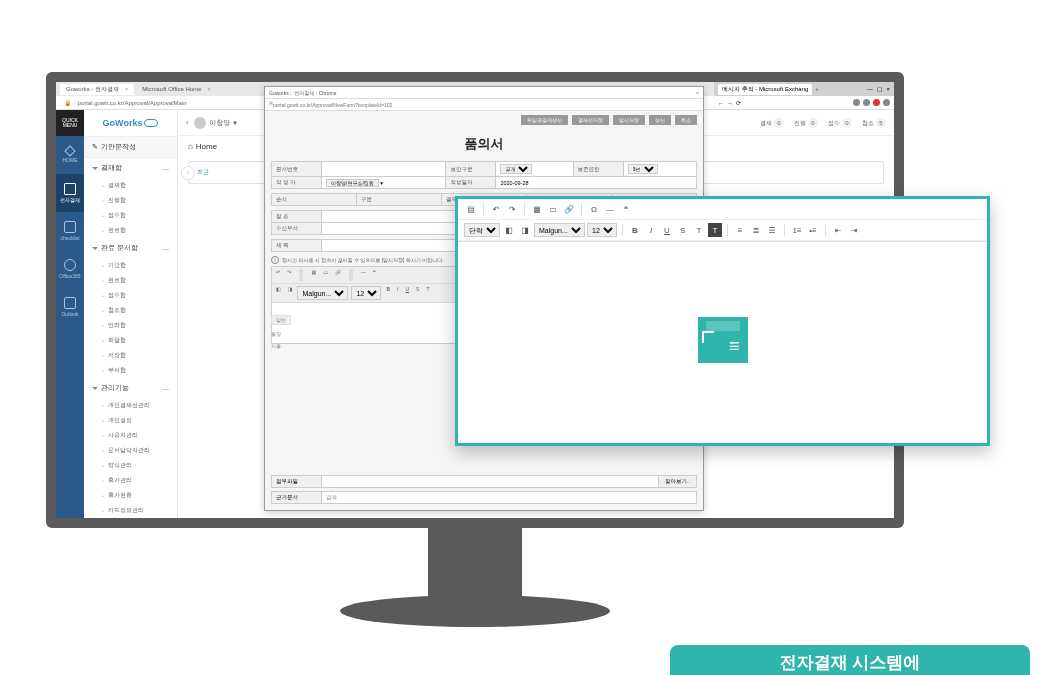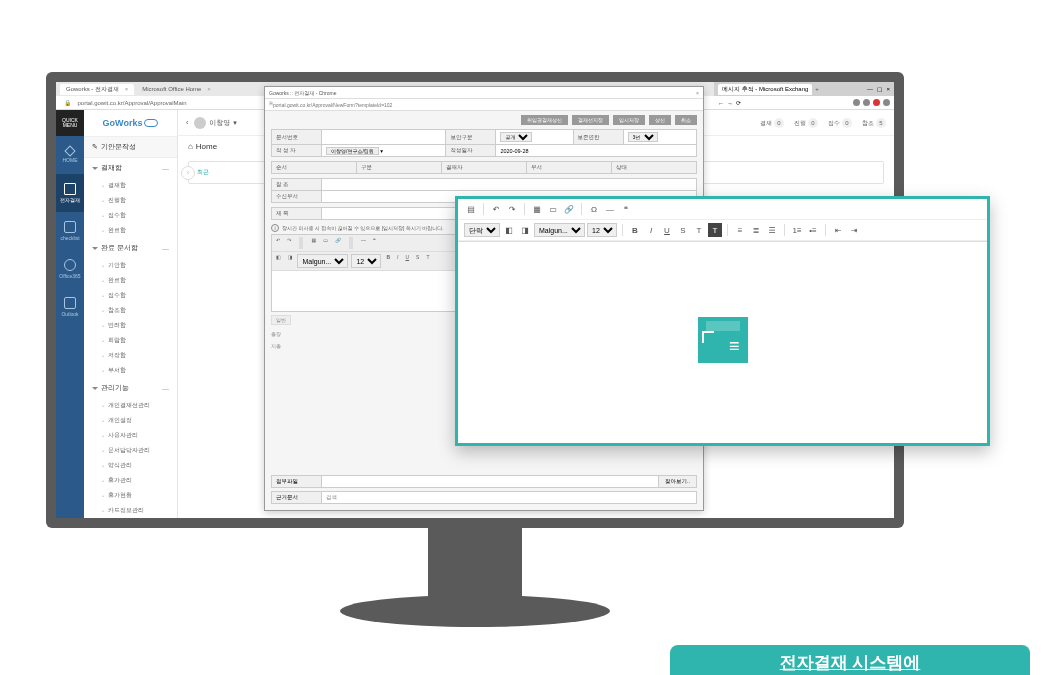--- a/index.html
+++ b/index.html
@@ -425,21 +425,20 @@
 .bottom-banner {
   position: absolute;
   right: 30px; bottom: 0;
   width: 360px; height: 30px;
   background: #2fb5ae;
   border-radius: 8px 8px 0 0;
   color: #fff;
   font-size: 17px; font-weight: bold;
   display: flex; align-items: center; justify-content: center;
   padding-top: 4px;
-  text-decoration: underline;
 }
 </style>
 </head>
 <body>
 
 <div class="monitor">
   <div class="screen">
 
     <div class="bg-tabs">
       <div class="bg-tab">
@@ -631,20 +630,21 @@
         <span>🗎</span>
         <span>portal.gowit.co.kr/Approval/NewForm?templateId=102</span>
       </div>
       <div class="popup-actions">
         <button class="popup-btn">위임권결재상신</button>
         <button class="popup-btn">결재선지정</button>
         <button class="popup-btn">임시저장</button>
         <button class="popup-btn">상신</button>
         <button class="popup-btn">취소</button>
       </div>
+      <div class="popup-title">품의서</div>
 
       <table class="form-table">
         <tbody>
             <tr>
           <th>문서번호</th>
           <td></td>
           <th>보안구분</th>
           <td><select><option>공개</option></select></td>
           <th>보존연한</th>
           <td><select><option>3년</option></select></td>

